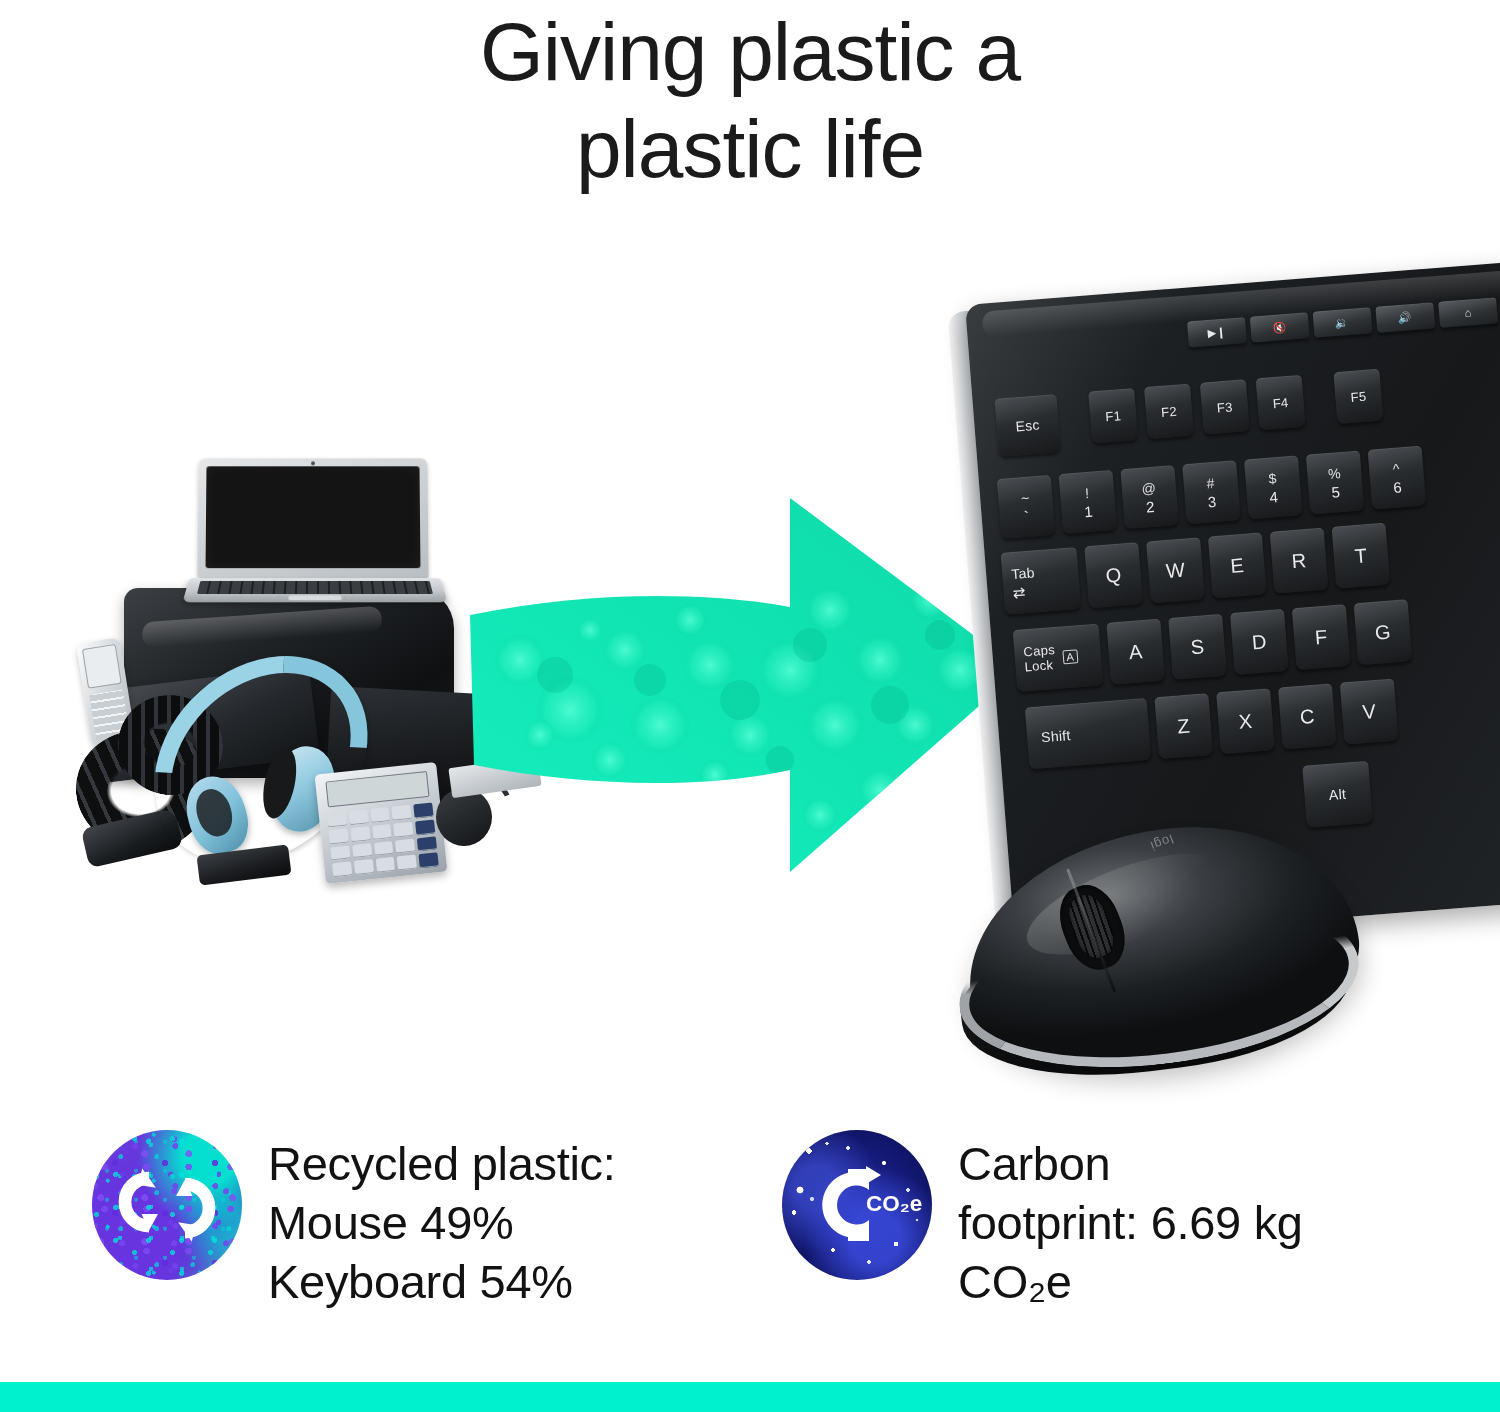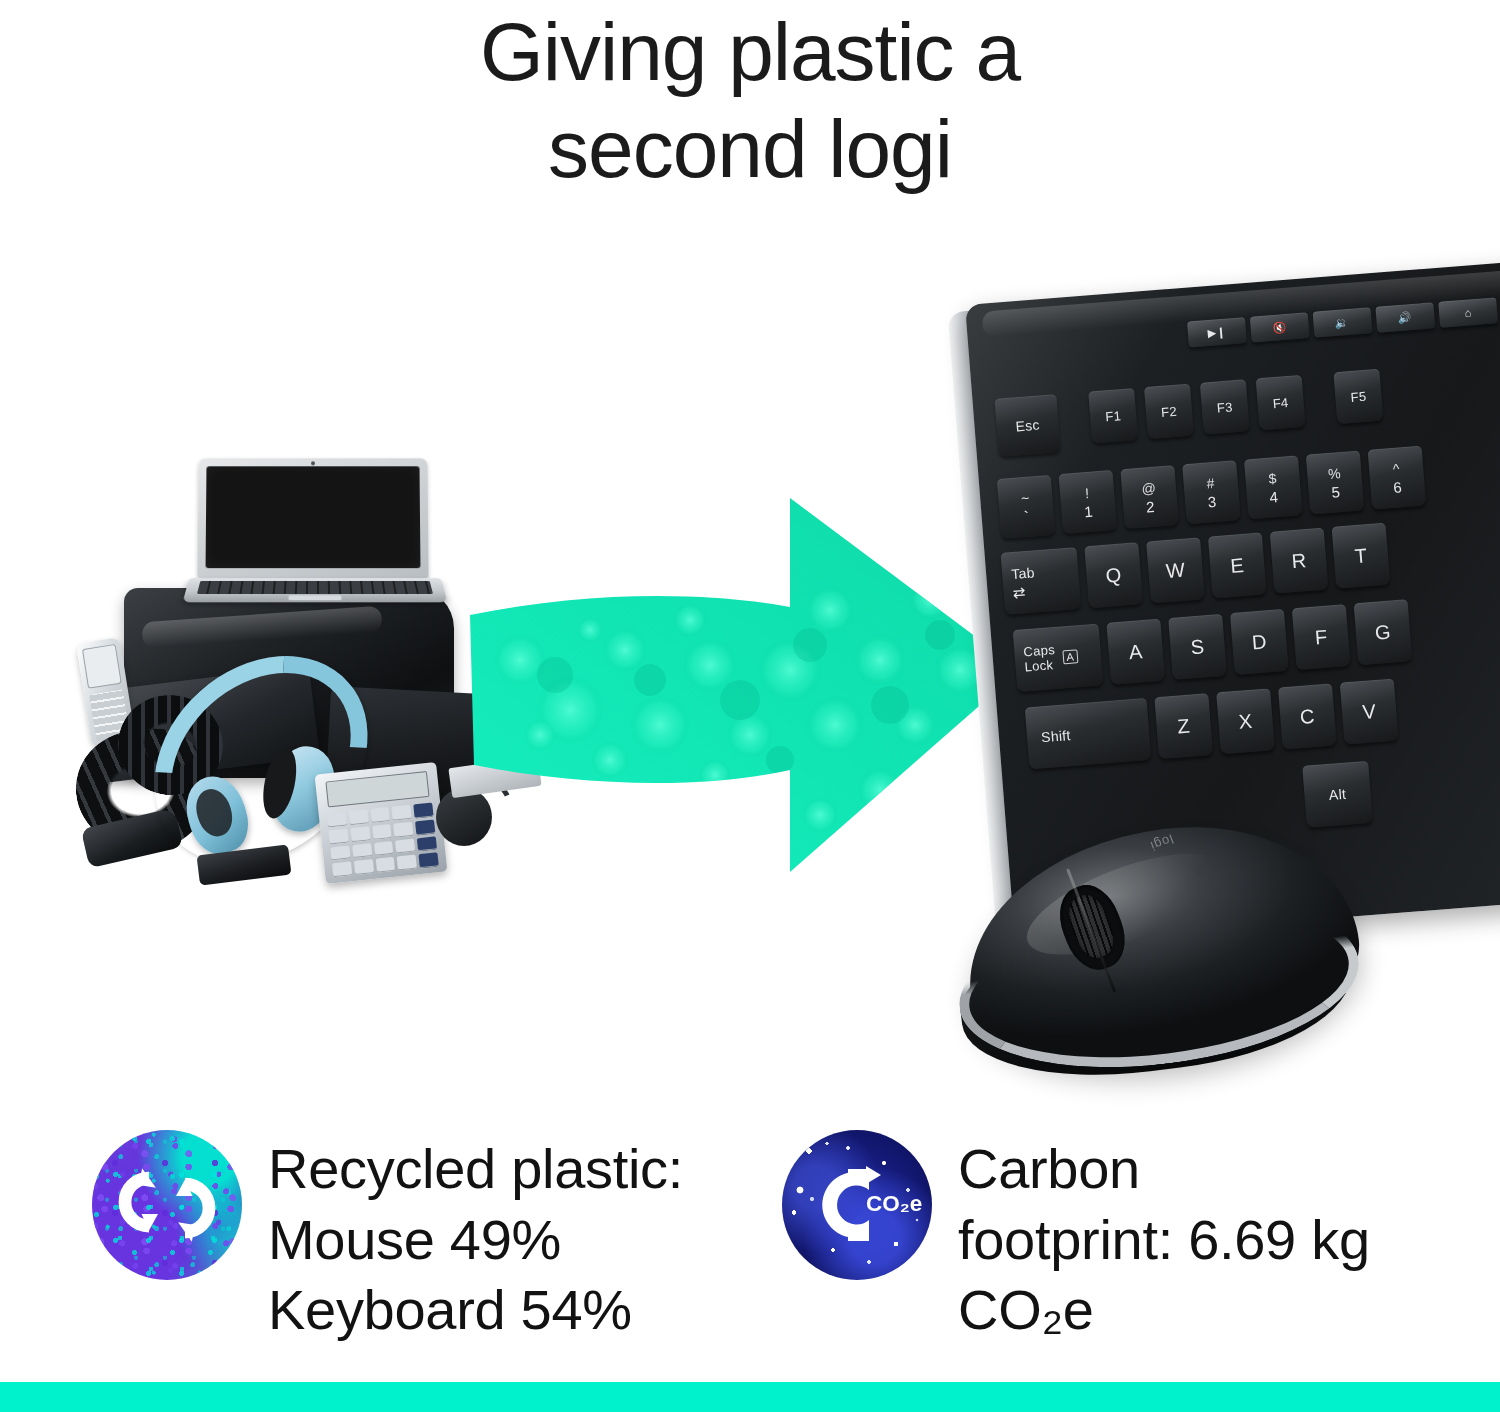--- a/index.html
+++ b/index.html
@@ -322,40 +322,40 @@
       radial-gradient(circle at 68% 22%, #ffffff 0 2px, transparent 2.2px),
       radial-gradient(circle at 84% 40%, #d8e0ff 0 1.6px, transparent 1.8px),
       radial-gradient(circle at 76% 76%, #ffffff 0 2.2px, transparent 2.4px),
       radial-gradient(circle at 58% 88%, #e2e8ff 0 1.8px, transparent 2px),
       radial-gradient(circle at 34% 80%, #ffffff 0 1.6px, transparent 1.8px),
       radial-gradient(circle at 90% 60%, #ccd6ff 0 1.4px, transparent 1.6px);
     background-repeat:no-repeat;
   }
   .feat-text{
     color:#121212;
-    font-size:56px;
+    font-size:47px;
     line-height:1.26;
     font-weight:400;
     letter-spacing:-.3px;
     padding-top:4px;
     white-space:pre-line;
     font-family:"Liberation Sans", sans-serif;
   }
 
   
   .bottombar{position:absolute;left:0;top:1382px;width:1500px;height:30px;}
 </style>
 </head>
 <body>
 
 <div class="stage">
 
   <div class="headline">
     <span>Giving plastic a</span>
-    <span class="l2">second logi</span>
+    <span class="l2">plastic life</span>
   </div>
 
   <div class="ewaste">
     <div class="ew-blackbody"></div>
     <div class="ew-darkslab"></div>
     <div class="ew-blackbox2"></div>
 
     <div class="ew-laptop">
       <div class="lap-lid">
         <div class="lap-cam"></div>

